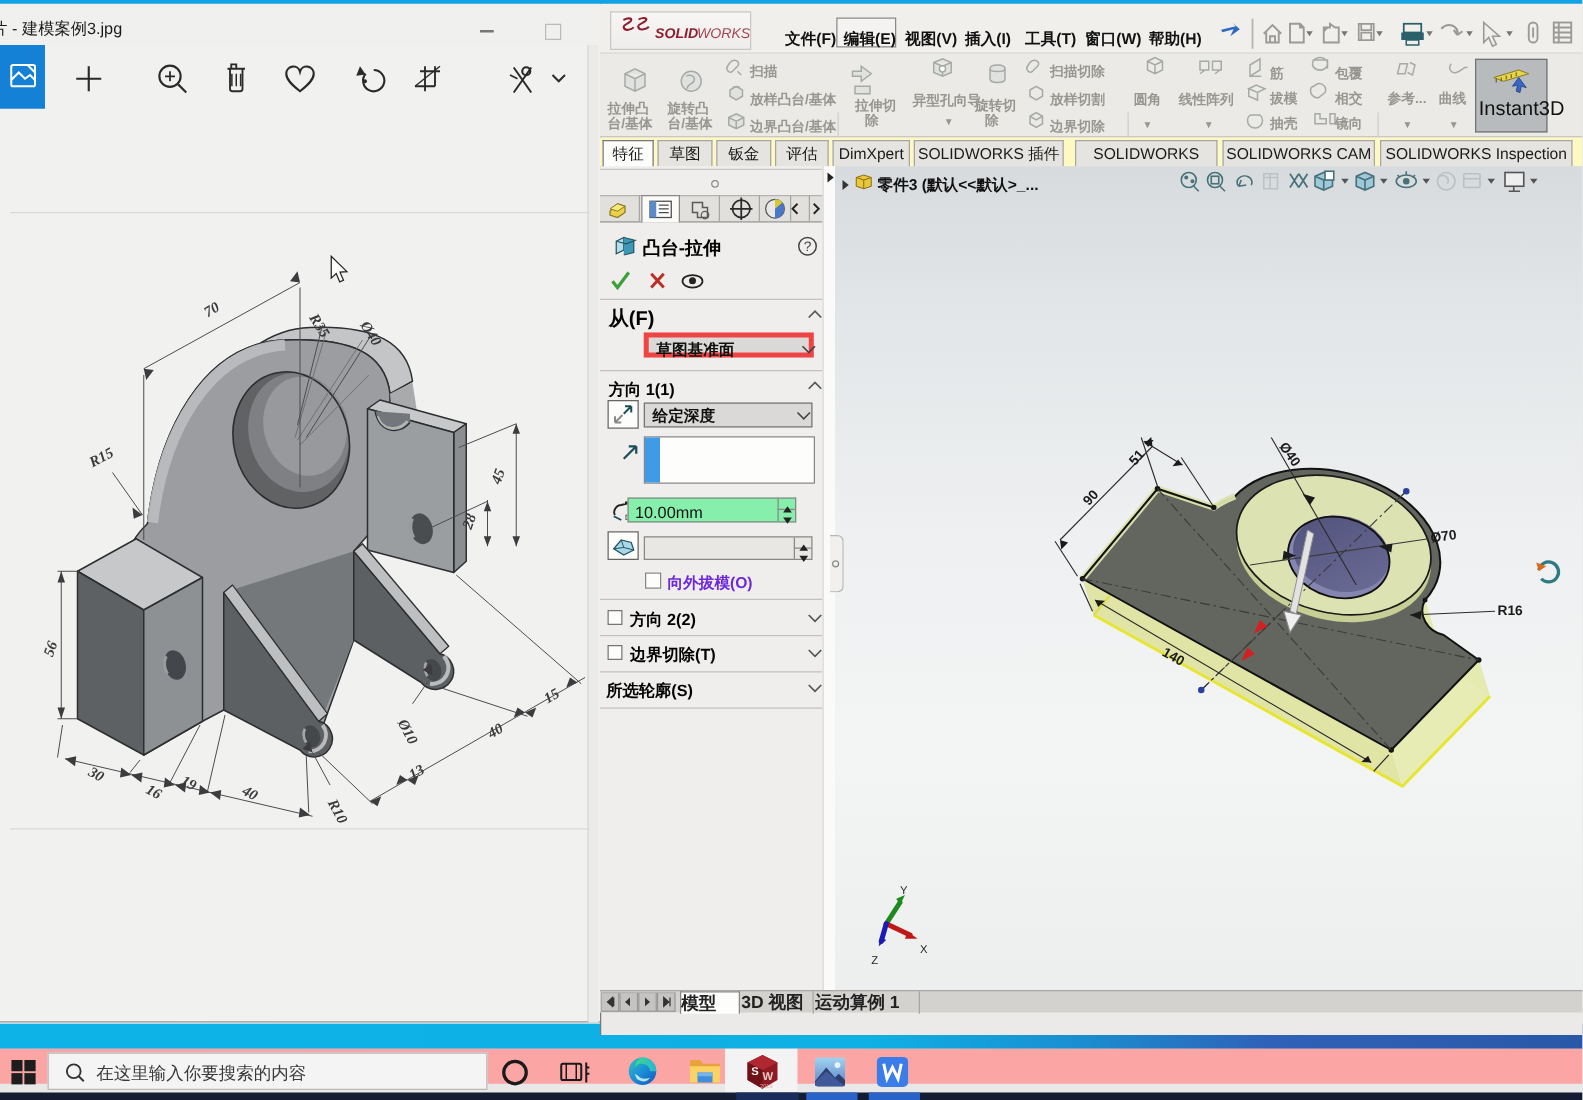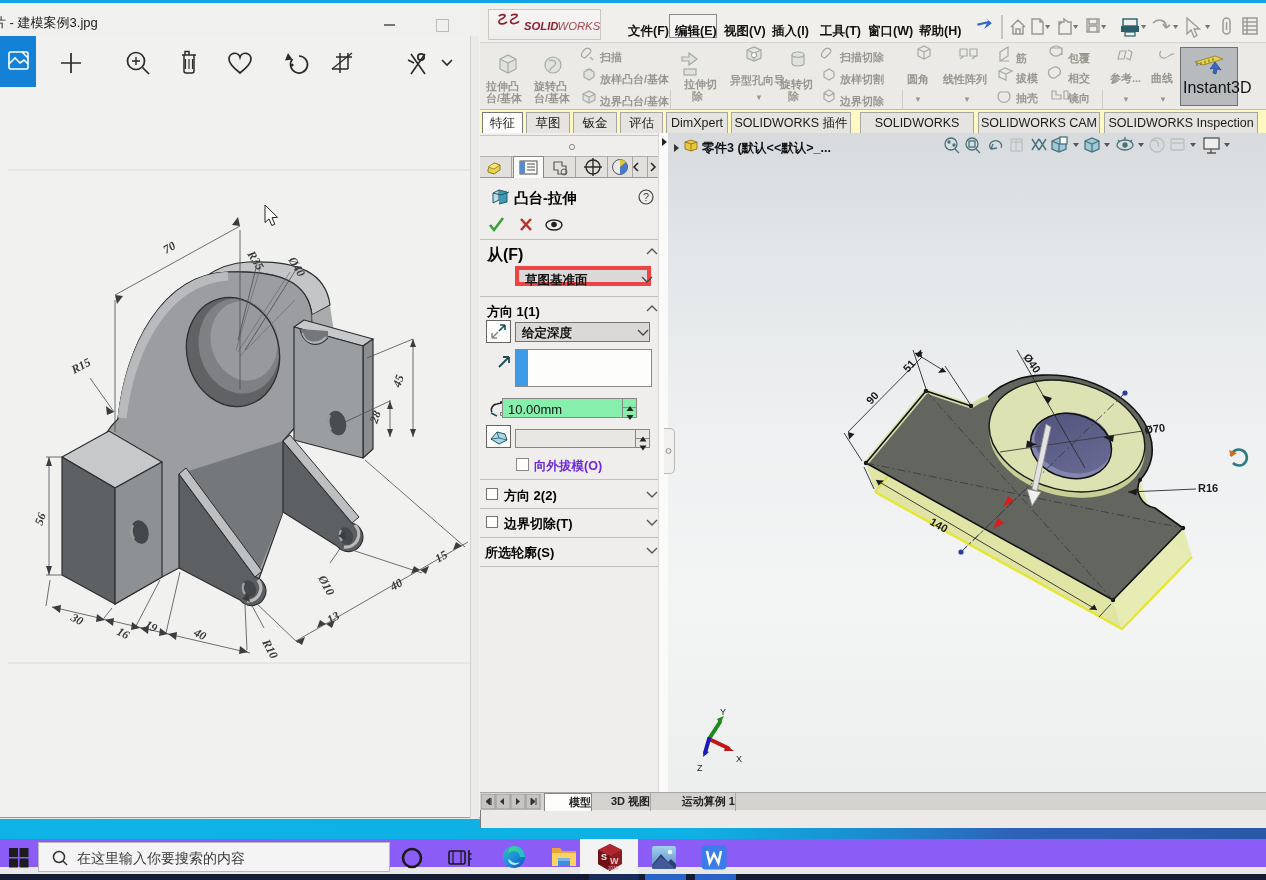--- a/index.html
+++ b/index.html
@@ -17,23 +17,23 @@
 #ribbon{left:480px;top:43px;width:786px;height:67px;background:#eceae7;border-bottom:1px solid #bdbbb8;z-index:3}
 .rlbl{position:absolute;font-size:11px;color:#97978f;white-space:nowrap}
 .rsep{position:absolute;top:47px;width:1px;height:58px;background:#cfcdca}
 #tabrow{left:480px;top:110px;width:786px;height:23px;background:#fef9c3;z-index:3}
 .ctab{position:absolute;top:2px;height:21px;background:#e6e4e1;border:1px solid #a8a6a3;border-bottom:none;font-size:12.5px;color:#1a1a1a;text-align:center;line-height:20px}
 .ctab.act{background:#fdfdfc;border-color:#777;height:22px;z-index:2}
 #pmpanel{left:480px;top:133px;width:178px;height:659px;background:#f0eeec;z-index:3}
 #flyout{left:658px;top:133px;width:10px;height:659px;background:#fafaf9;border-left:1px solid #d8d6d4;z-index:3}
 #viewport{left:668px;top:133px;width:598px;height:659px;z-index:3;background:linear-gradient(180deg,#d7dbde 0%,#e3e6e8 18%,#eef0f1 45%,#f3f4f4 70%,#edeeee 100%)}
 #bottabs{left:480px;top:792px;width:786px;height:18px;background:#d4d2cf;border-top:1px solid #a9a7a5;z-index:3}
-.btab{position:absolute;top:0;height:18px;font-size:11px;color:#222;text-align:right;line-height:17px;border-right:1px solid #a9a7a5}
+.btab{position:absolute;top:0;height:18px;font-size:14px;color:#222;text-align:left;line-height:17px;border-right:1px solid #a9a7a5}
 #statusbar{left:480px;top:810px;width:786px;height:18px;background:#f2f0ee;border-top:1px solid #c8c6c4;font-size:12.5px;color:#222;z-index:3}
-#taskbar{left:0;top:839px;width:1266px;height:28px;background:#8b5cf6;z-index:6}
+#taskbar{left:0;top:839px;width:1266px;height:28px;background:#fca5a5;z-index:6}
 #tbbottom{left:0;top:874px;width:1266px;height:6px;background:#131c33;z-index:7}
 .tbind{position:absolute;top:0;height:6px;background:#2a63c8}
 #searchbox{left:38px;top:3px;width:352px;height:30px;background:#f5f4f4;border:1px solid #b8b8b8;font-size:14px;color:#3a3a3a}
 .cjk{font-weight:bold}
 </style></head><body>
 <div id="stage">
 <div class="abs" id="progress"></div>
 
 <div class="abs" id="photos">
   <div class="abs" id="ptitle">

